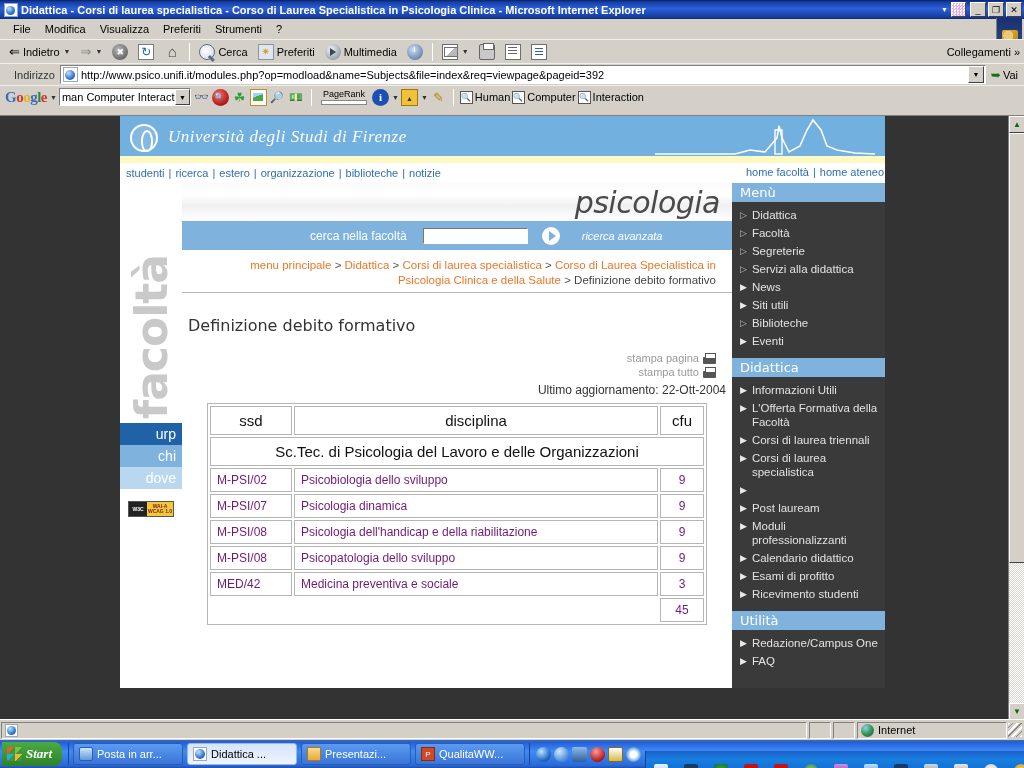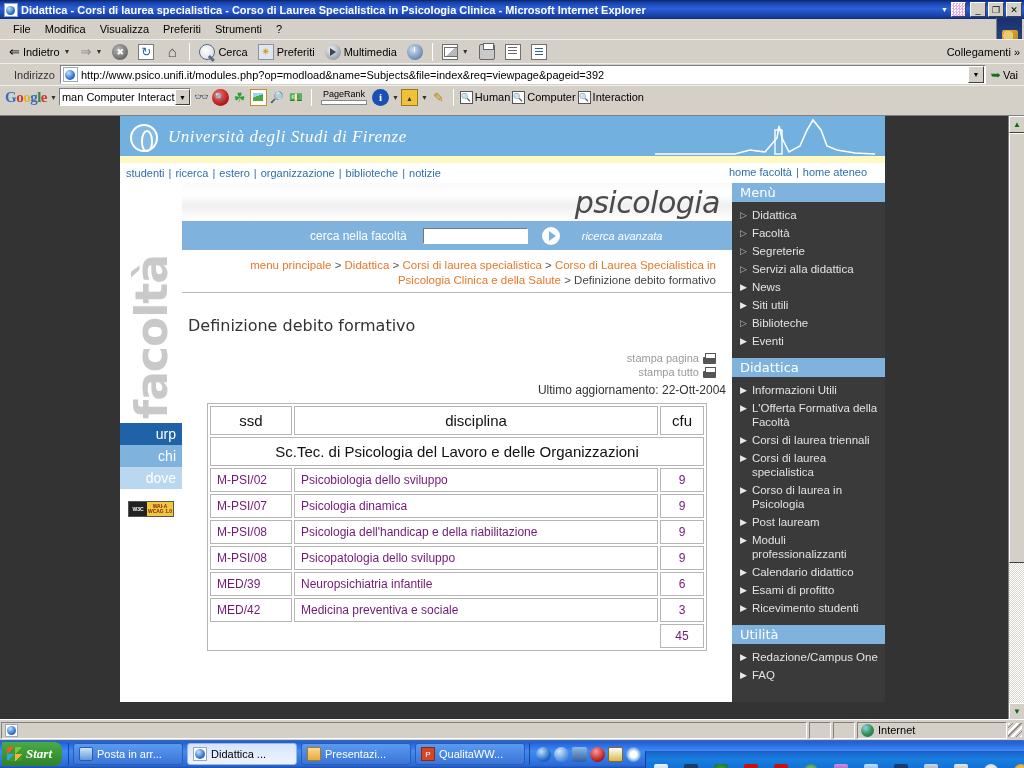--- a/index.html
+++ b/index.html
@@ -243,21 +243,21 @@
   }
   .uni-skyline {
     position:absolute; right: 10px; bottom: 0; width: 220px; height: 40px;
   }
   .topnav {
     height: 20px; background: #fff; display:flex; align-items:center;
     font-size: 11px; padding: 0 6px; position: relative;
   }
   .topnav a { color: #2f6fae; text-decoration: none; }
   .topnav .sep { color:#2f6fae; margin: 0 4px; }
-  .topnav .right { position:absolute; right: 18px; top: 3px; }
+  .topnav .right { position:absolute; right: 1px; top: 3px; }
 
   .body-row { display: flex; position: relative; }
   .left-col {
     width: 62px; flex: 0 0 62px; background: #fff; position: relative; overflow:hidden;
   }
   .wm-holder{position:absolute; left:0; top:0; width:62px; height:240px; overflow:hidden;}
   .wm-inner{position:absolute; left:6px; top:236px; transform:rotate(-90deg); transform-origin:left top; font-size:44px; font-weight:bold; color:#c9c9c9; font-family:"DejaVu Sans",sans-serif; letter-spacing:-1px; white-space:nowrap;}
   .lefttabs { position: absolute; left: 0; top: 240px; width: 62px; border-radius: 14px; }
   .lefttab {
     height: 22px; color: #fff; font-size: 14px; text-align: right;
@@ -675,25 +675,20 @@
                 <td class="c-ssd">M-PSI/08</td>
                 <td>Psicologia dell'handicap e della riabilitazione</td>
                 <td class="c-cfu">9</td>
               </tr>
               <tr>
                 <td class="c-ssd">M-PSI/08</td>
                 <td>Psicopatologia dello sviluppo</td>
                 <td class="c-cfu">9</td>
               </tr>
               <tr>
-                <td class="c-ssd">MED/39</td>
-                <td>Neuropsichiatria infantile</td>
-                <td class="c-cfu">6</td>
-              </tr>
-              <tr>
                 <td class="c-ssd">MED/42</td>
                 <td>Medicina preventiva e sociale</td>
                 <td class="c-cfu">3</td>
               </tr>
               <tr>
                 <td class="empty"></td>
                 <td class="empty"></td>
                 <td class="c-cfu">45</td>
               </tr>
             </tbody>
@@ -752,21 +747,20 @@
             <div class="rm-item">
                 <span class="tri">▶</span>
                 <span>Corsi di laurea triennali</span>
               </div>
             <div class="rm-item">
                 <span class="tri">▶</span>
                 <span>Corsi di laurea specialistica</span>
               </div>
             <div class="rm-item">
                 <span class="tri">▶</span>
-                <span>Corso di laurea in Psicologia</span>
               </div>
             <div class="rm-item">
                 <span class="tri">▶</span>
                 <span>Post lauream</span>
               </div>
             <div class="rm-item">
                 <span class="tri">▶</span>
                 <span>Moduli professionalizzanti</span>
               </div>
             <div class="rm-item">

